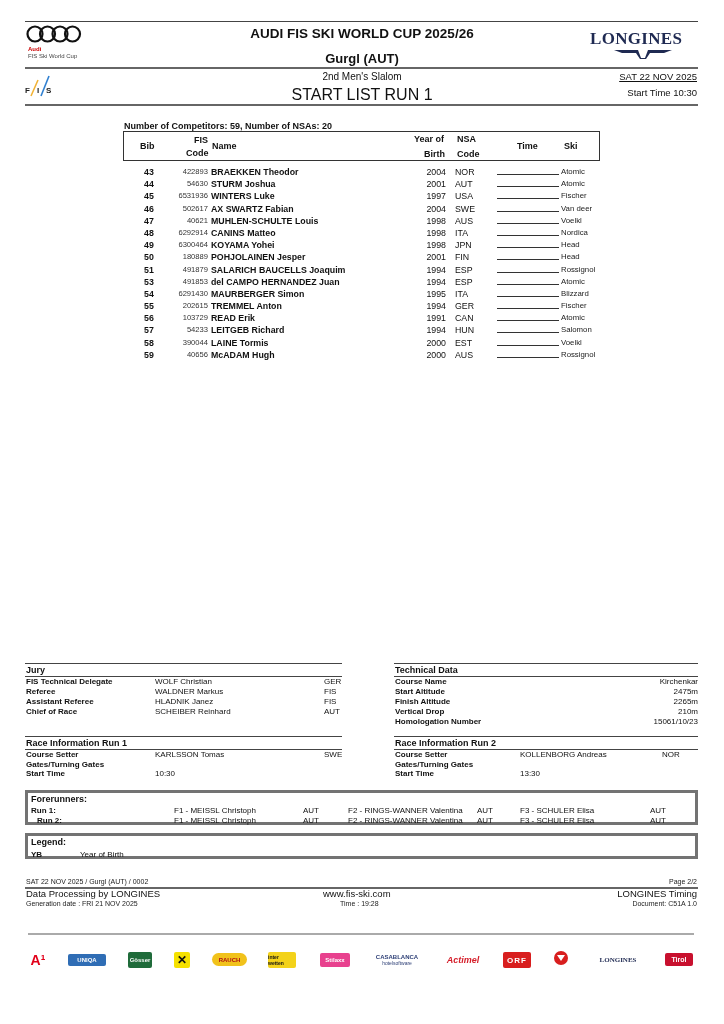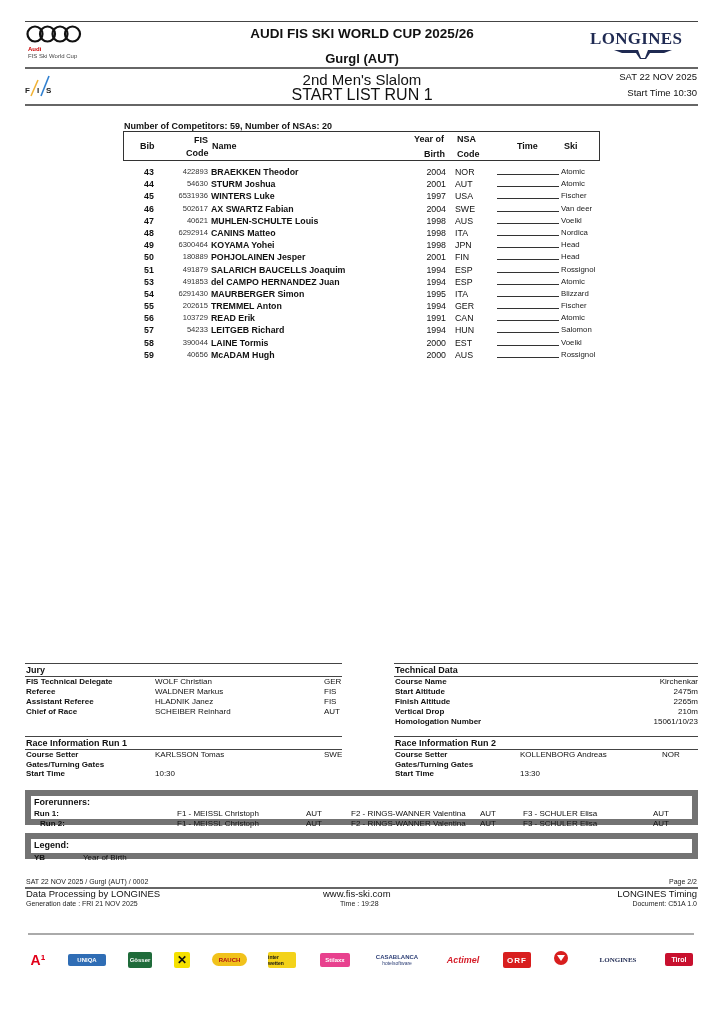--- a/index.html
+++ b/index.html
@@ -9,46 +9,46 @@
   .hr { position: absolute; height: 0; border-top: 1px solid #444; }
   .hr2 { position: absolute; height: 0; border-top: 2px solid #666; }
 
   
   .audi-rings { left: 26px; top: 24px; width: 56px; height: 20px; }
   .audi-brand { left: 28px; top: 46px; font-size: 6px; color: #c00; font-weight: bold; }
   .audi-sub { left: 28px; top: 53px; font-size: 6px; color: #444; }
   .fis-logo { left: 25px; top: 74px; width: 32px; height: 24px; }
   .title1 { left: 200px; width: 324px; top: 26px; text-align: center; font-weight: bold; font-size: 13.5px; }
   .title2 { left: 200px; width: 324px; top: 51px; text-align: center; font-weight: bold; font-size: 13px; }
-  .subtitle { left: 200px; width: 324px; top: 71px; text-align: center; font-size: 15px; }
+  .subtitle { left: 200px; width: 324px; top: 71px; text-align: center; font-size: 10px; }
   .startlist { left: 200px; width: 324px; top: 86px; text-align: center; font-size: 16px; }
   .longines { left: 590px; top: 29px; font-family: "Liberation Serif", serif; font-weight: bold; font-size: 17px; color: #1f2a52; letter-spacing: 0.3px; }
   .longines-wing { left: 612px; top: 48px; width: 62px; height: 12px; }
-  .date-r { right: 27px; top: 71px; font-size: 9.5px; text-align: right; }
+  .date-r { right: 27px; top: 71px; font-size: 9.5px; text-align: right; text-decoration: underline; }
   .time-r { right: 27px; top: 87px; font-size: 9.5px; text-align: right; }
 
   
   .counts { left: 124px; top: 121px; font-size: 9px; font-weight: bold; }
   .thead-box { left: 123px; top: 131px; width: 477px; height: 30px; border: 1px solid #333; }
   .th { position: absolute; font-size: 9px; font-weight: bold; line-height: 14px; }
   .rows { left: 123px; top: 166px; width: 477px; }
   .row { position: relative; height: 12.2px; font-size: 8.8px; line-height: 12px; }
   .row span { position: absolute; top: 0; white-space: nowrap; }
   .c-bib { left: 17px; width: 18px; text-align: center; font-weight: bold; }
   .c-fis { left: 40px; width: 45px; text-align: right; font-size: 7.6px; color: #333; }
   .c-name { left: 88px; font-weight: bold; }
   .c-yob { left: 285px; width: 38px; text-align: right; }
   .c-nsa { left: 332px; }
   .c-time { left: 374px; width: 62px; height: 9px; border-bottom: 1px solid #333; }
   .c-ski { left: 438px; font-size: 7.8px; color: #222; }
 
   
   .sec-title { font-size: 9px; font-weight: bold; }
   .kv { font-size: 8px; line-height: 10px; }
-  .boxed { position: absolute; border: 6px solid #737373; }
+  .boxed { position: absolute; border: 3px solid #737373; }
 
   .footer-small { font-size: 7px; color: #222; }
   .footer-mid { font-size: 9.5px; color: #111; }
 
   
   .sp { position: absolute; top: 952px; height: 16px; display: flex; align-items: center; justify-content: center; font-size: 7px; font-weight: bold; border-radius: 2px; }
 </style>
 </head>
 <body>
 

